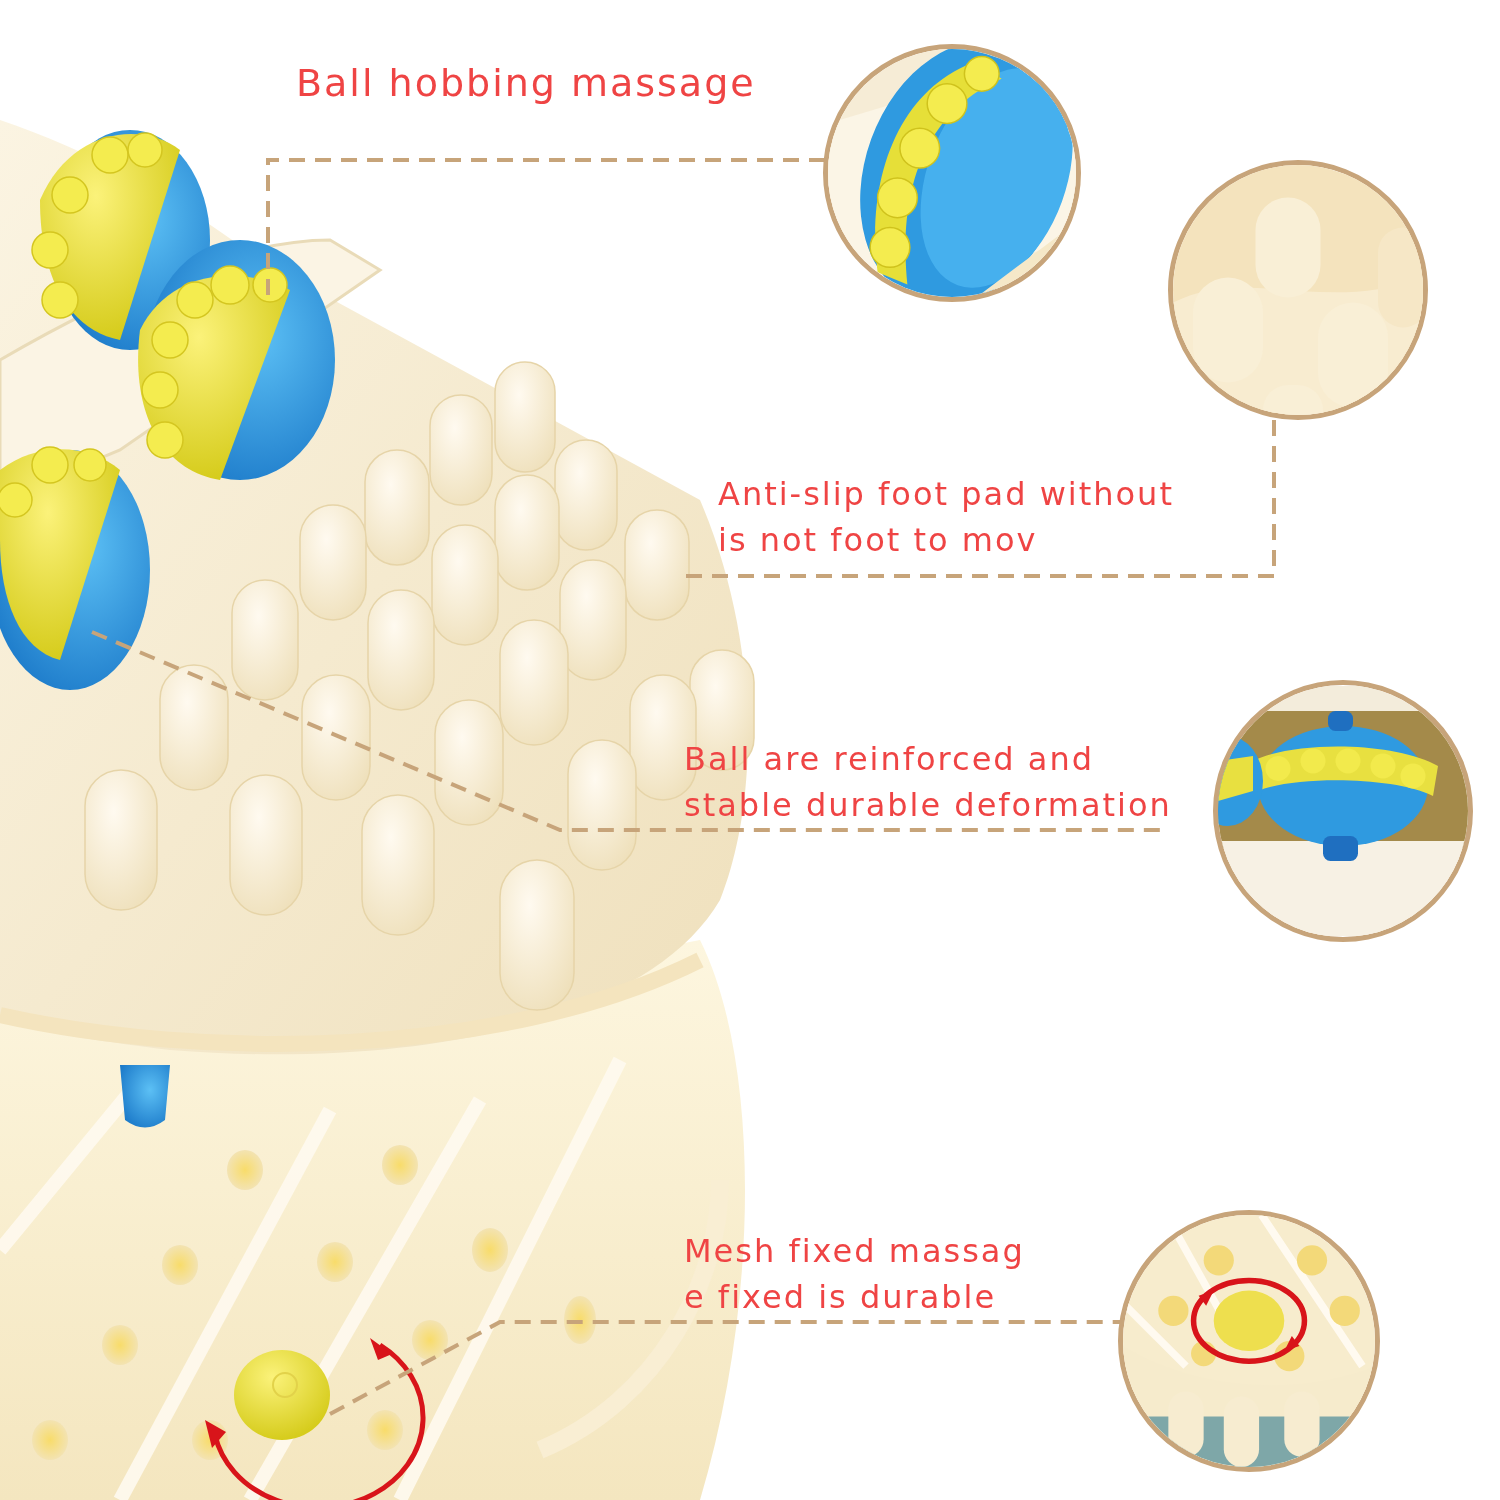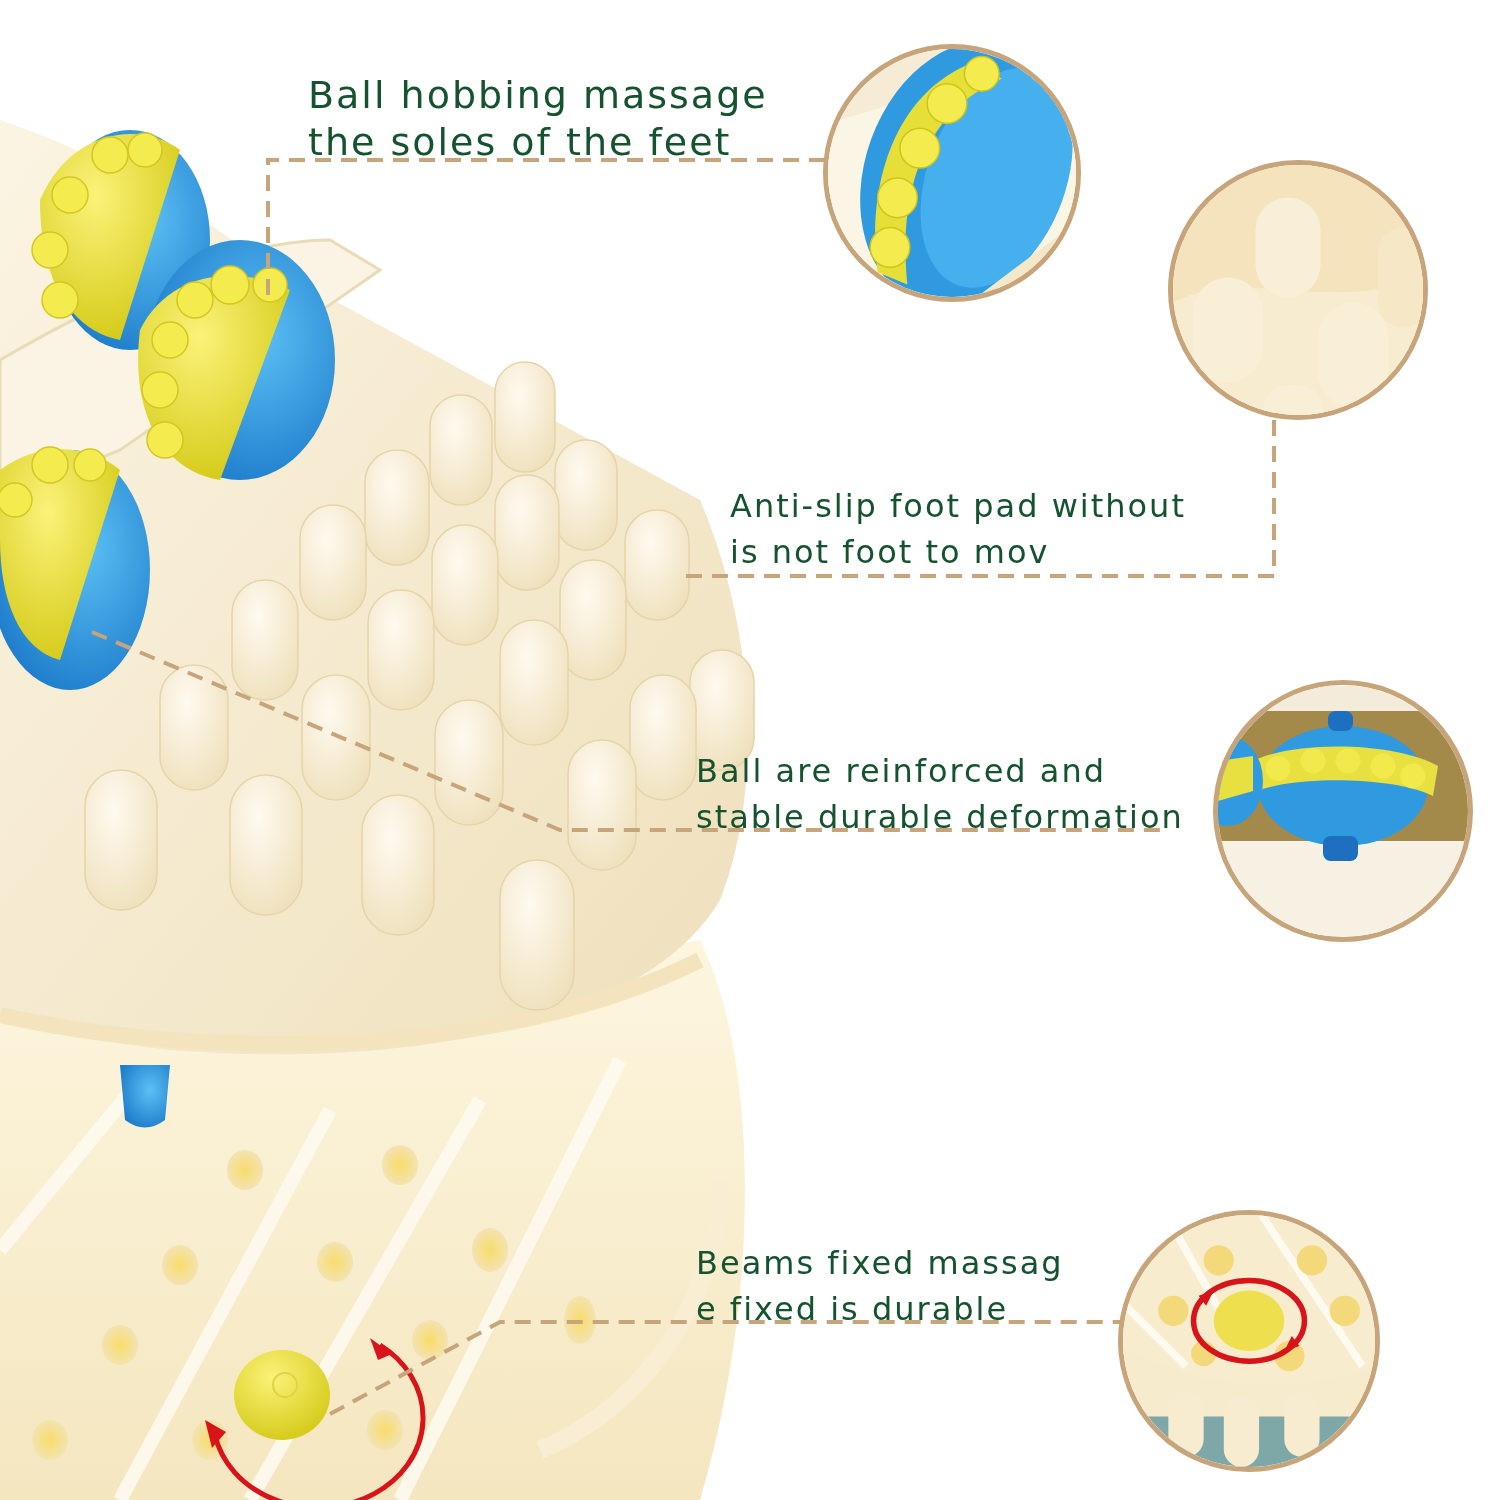--- a/index.html
+++ b/index.html
@@ -4,23 +4,23 @@
   <style>
     html, body { margin: 0; padding: 0; }
     body {
       width: 1500px; height: 1500px; position: relative; overflow: hidden;
       background: #ffffff;
       font-family: "DejaVu Sans", "Liberation Sans", sans-serif;
     }
     .stage { position: absolute; inset: 0; }
     .product-svg { position: absolute; left: 0; top: 0; }
     .caption {
-      position: absolute; color: #14532d; letter-spacing: 2px;
+      position: absolute; color: #ef4444; letter-spacing: 2px;
       font-family: "DejaVu Sans", "Liberation Sans", sans-serif;
-      line-height: 1.2; white-space: nowrap; margin: 16px;
+      line-height: 1.2; white-space: nowrap; margin: 4px;
     }
     .caption span { display: block; }
     .cap-1 { left: 292px; top: 56px; font-size: 38px; line-height: 47px; }
     .cap-2 { left: 714px; top: 467px; font-size: 32px; line-height: 46px; }
     .cap-3 { left: 680px; top: 732px; font-size: 32px; line-height: 46px; }
     .cap-4 { left: 680px; top: 1224px; font-size: 32px; line-height: 46px; }
     .detail {
       position: absolute; border-radius: 50%; overflow: hidden;
       border: 5px solid #c7a47a; box-sizing: border-box;
     }
@@ -170,32 +170,31 @@
     <g fill="none" stroke="#c7a47a" stroke-width="4" stroke-dasharray="16 10">
       <path d="M268 295 L 268 160 L 826 160"></path>
       <path d="M1274 420 L 1274 576 L 680 576"></path>
       <path d="M92 632 L 560 830 L 1160 830"></path>
       <path d="M330 1414 L 500 1322 L 1122 1322"></path>
     </g>
   </svg>
 
   <p class="caption cap-1">
     <span>Ball hobbing massage</span>
-    <span>the soles of the feet</span>
   </p>
   <p class="caption cap-2">
     <span>Anti-slip foot pad without</span>
     <span>is not foot to mov</span>
   </p>
   <p class="caption cap-3">
     <span>Ball are reinforced and</span>
     <span>stable durable deformation</span>
   </p>
   <p class="caption cap-4">
-    <span>Beams fixed massag</span>
+    <span>Mesh fixed massag</span>
     <span>e fixed is durable</span>
   </p>
 
   <div class="detail d-1">
     <svg viewBox="0 0 100 100">
       <rect width="100" height="100" fill="#f6ecd6"></rect>
       <path d="M0 30 L 100 0 L 100 75 L 40 100 L 0 100 Z" fill="#fbf5e6"></path>
       <ellipse cx="55" cy="50" rx="40" ry="55" fill="#2f9ae0" transform="rotate(20 55 50)"></ellipse>
       <ellipse cx="68" cy="52" rx="28" ry="46" fill="#46b0ee" transform="rotate(20 68 52)"></ellipse>
       <path d="M20 90 C 15 50 30 15 60 5 L 70 12 C 40 25 28 55 32 95 Z" fill="#e6df38"></path>

